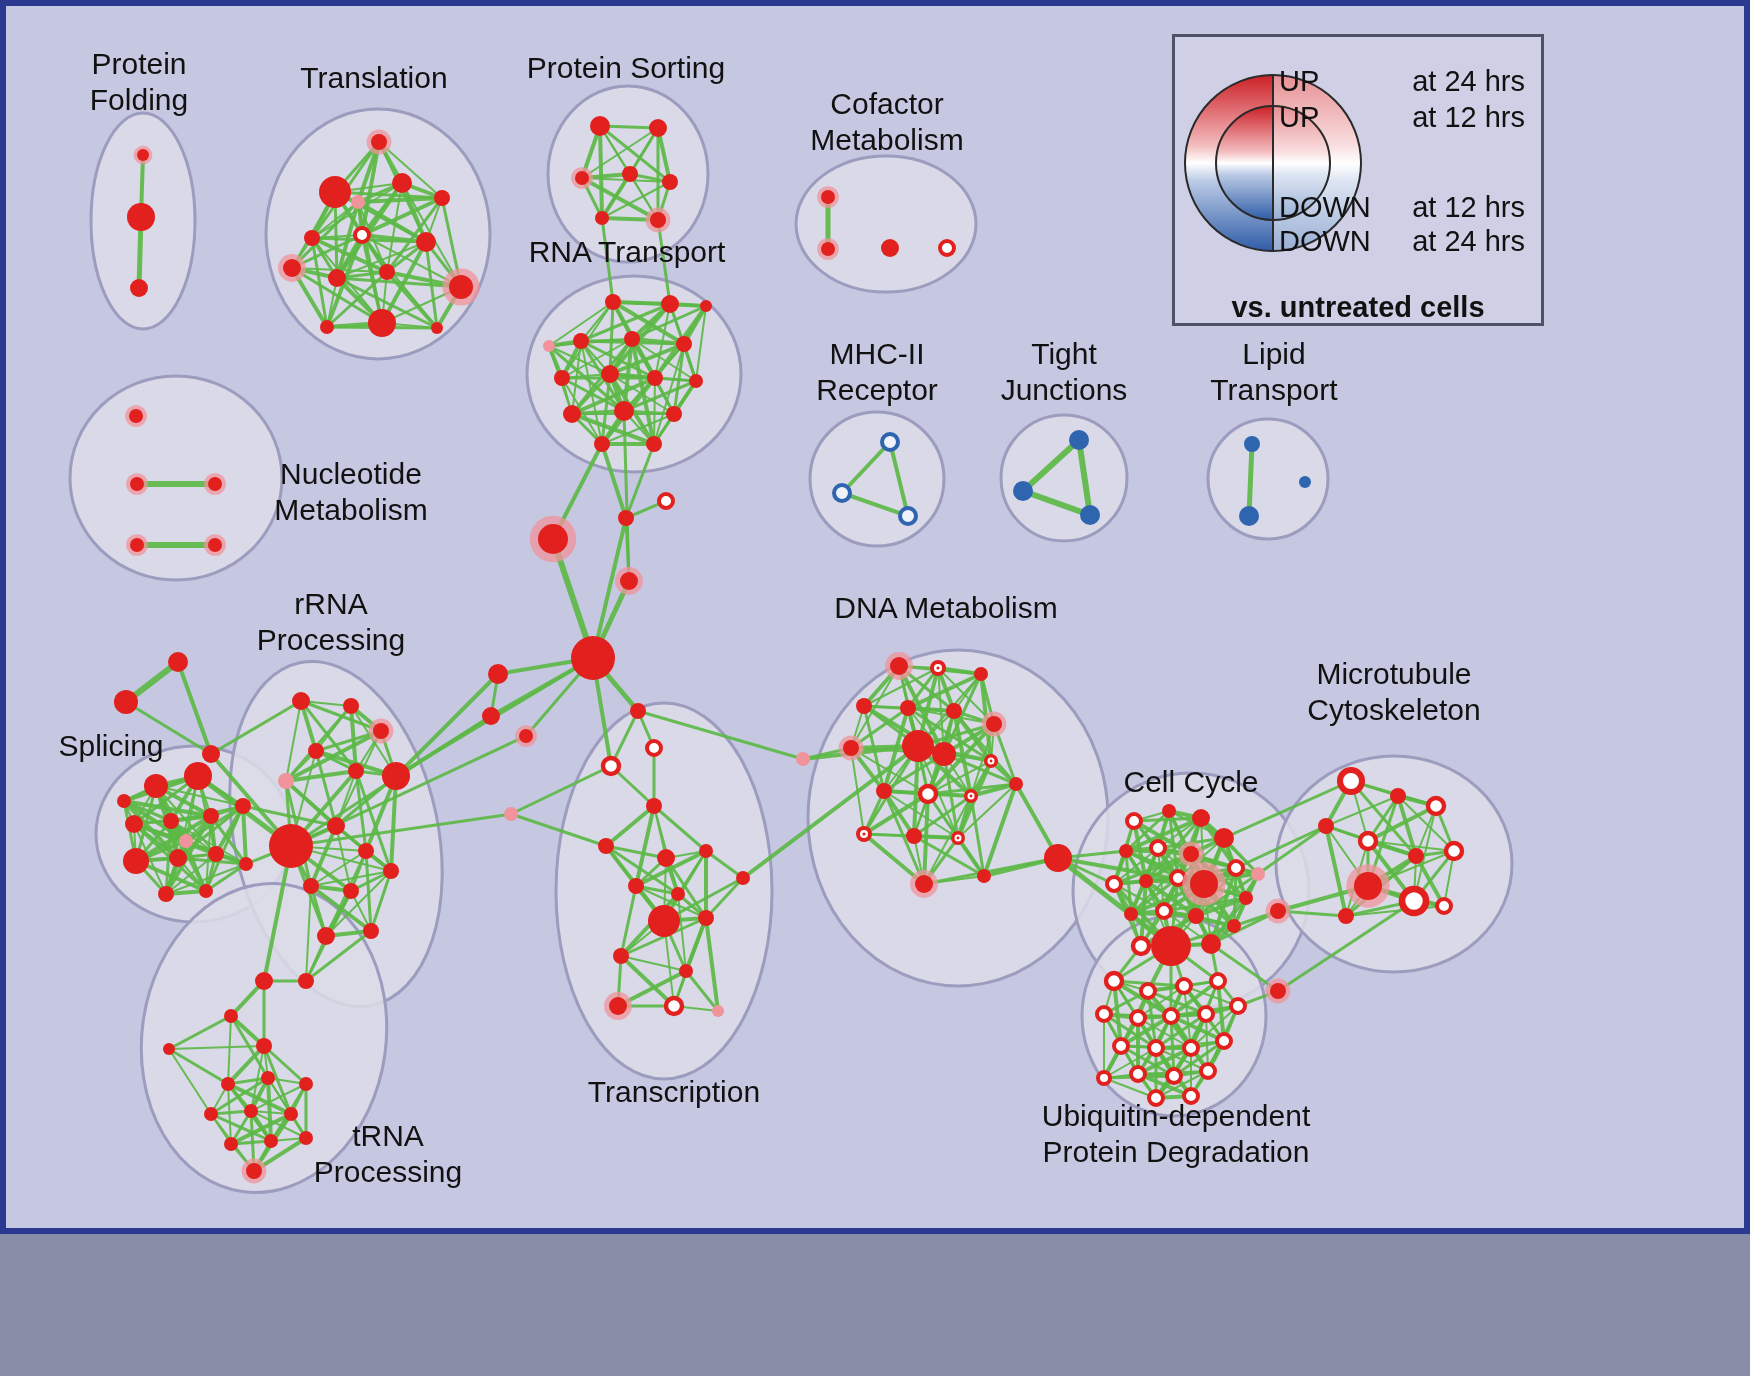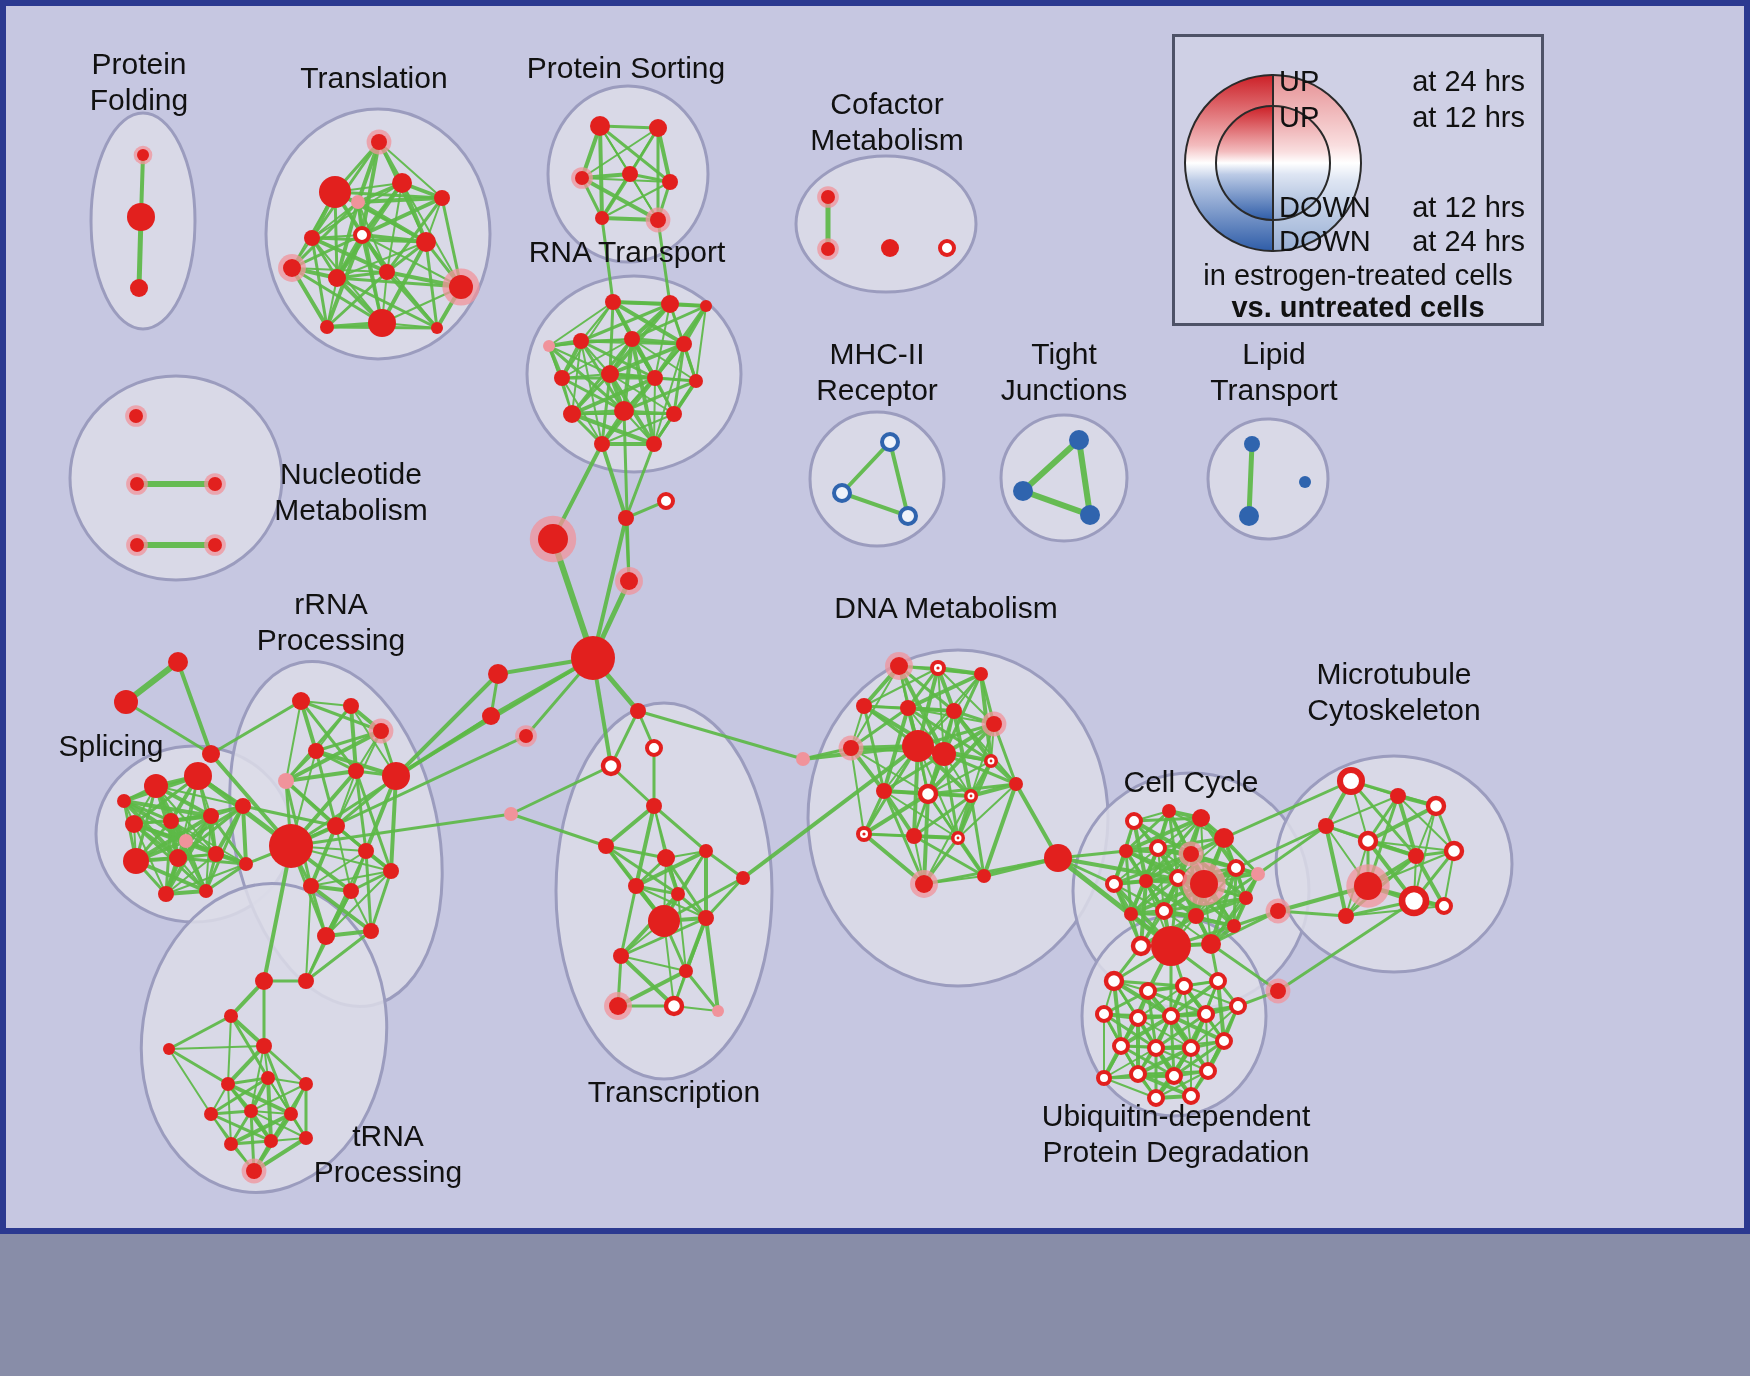--- a/index.html
+++ b/index.html
@@ -1190,17 +1190,16 @@
       <span>at 12 hrs</span>
     </div>
     <div class="lrow r2">
       <span>DOWN</span>
       <span>at 12 hrs</span>
     </div>
     <div class="lrow r3">
       <span>DOWN</span>
       <span>at 24 hrs</span>
     </div>
-    <div class="lcap c0">in estrogen-treated cells</div>
     <div class="lcap c1">vs. untreated cells</div>
   </div>
 
 </div>
 
 </body></html>

